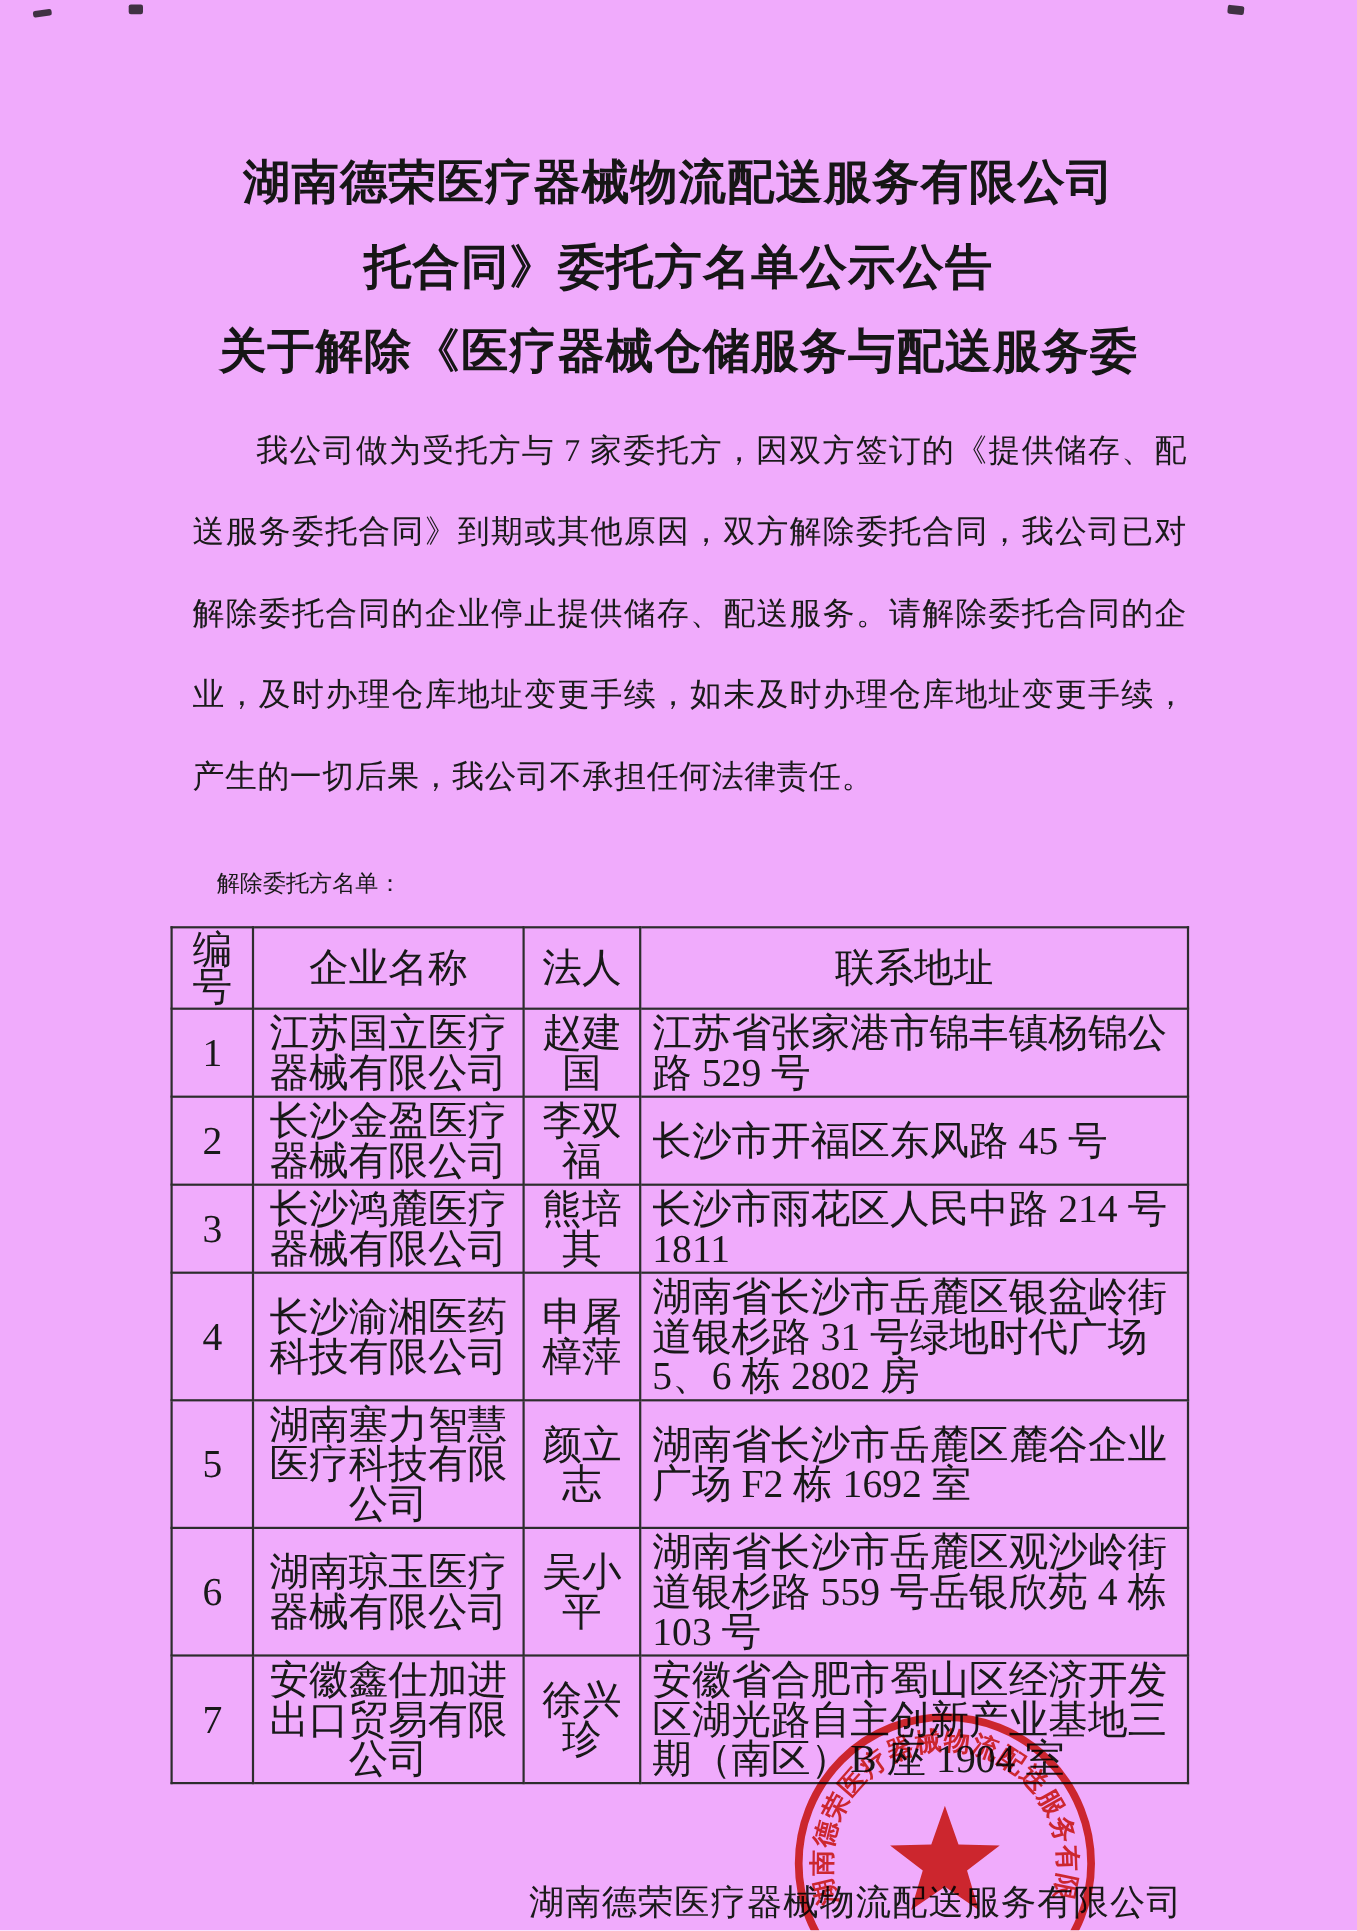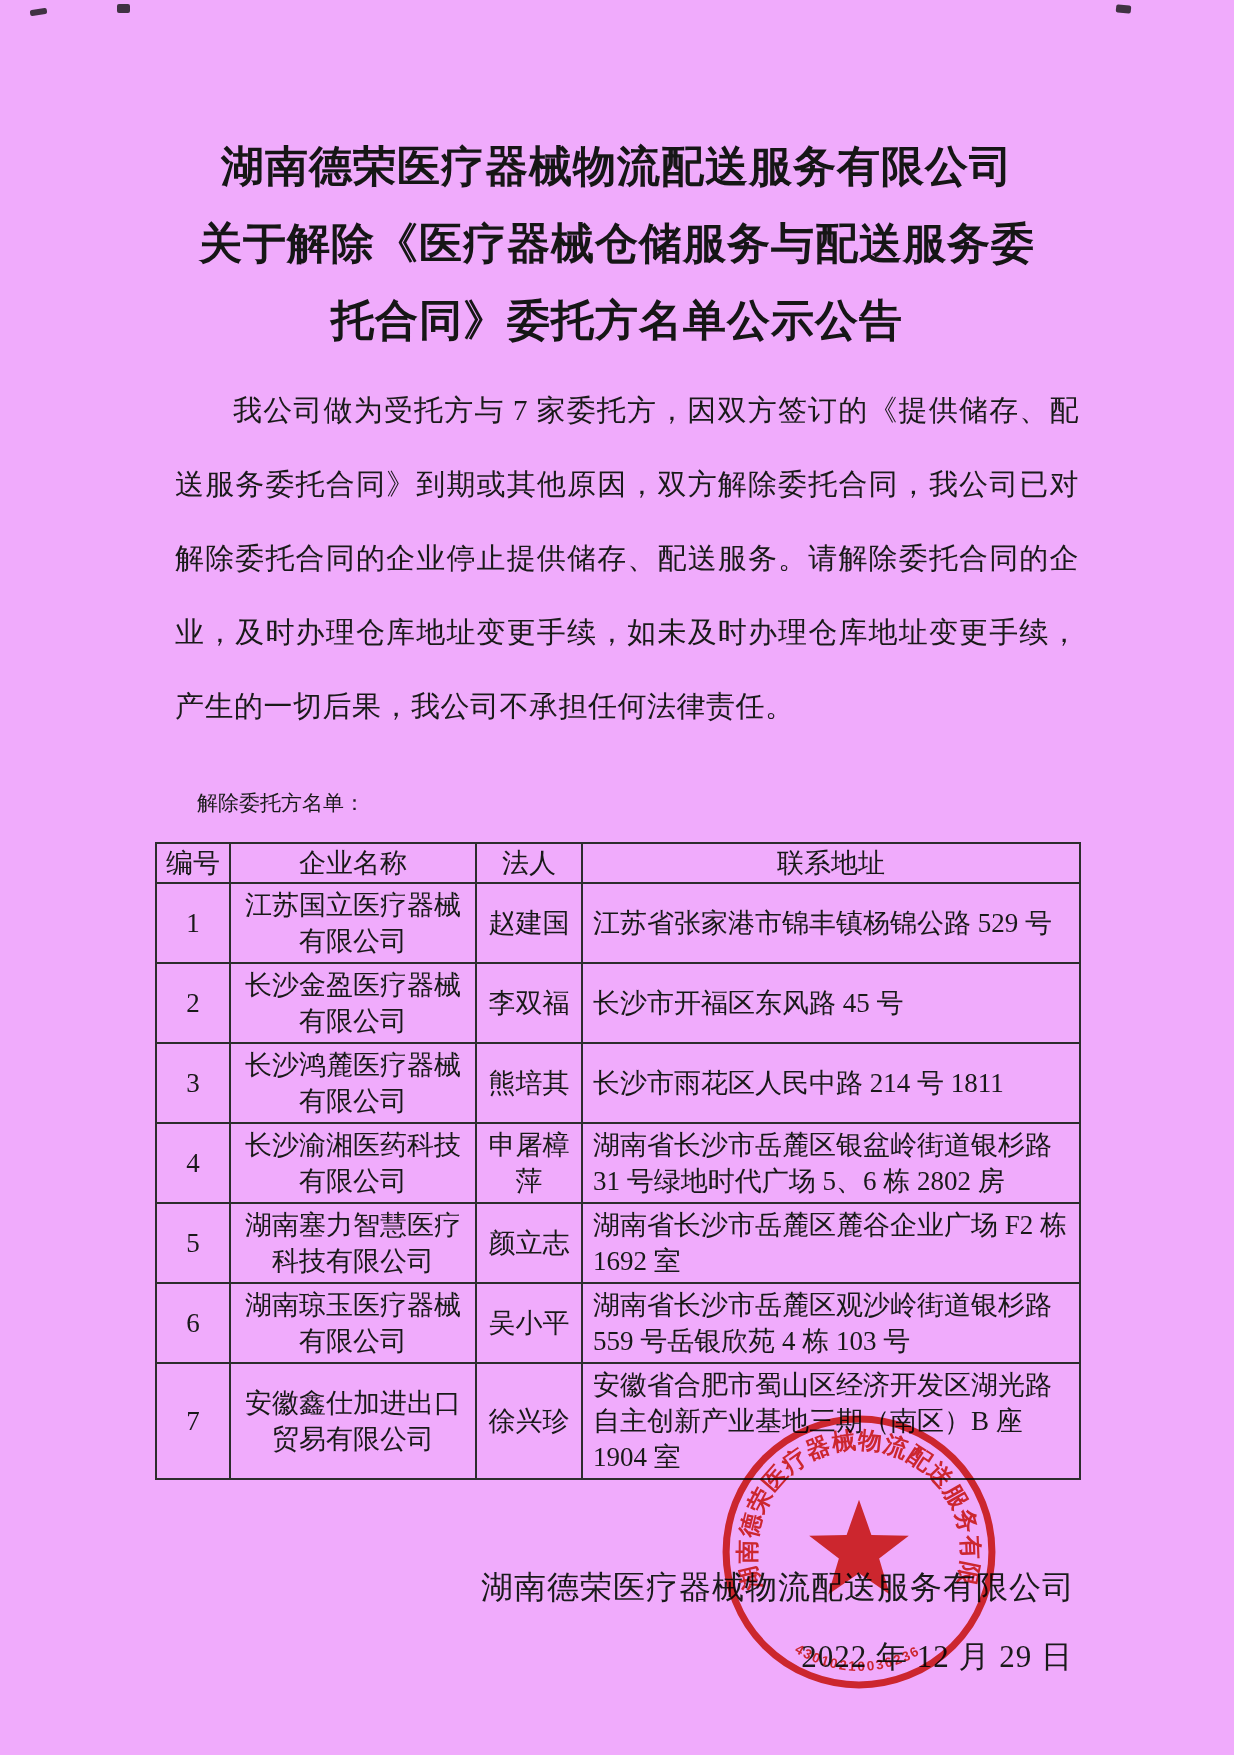--- a/index.html
+++ b/index.html
@@ -41,21 +41,21 @@
     font-size:21px;
     line-height:62px;
     text-indent:2em;
     color:#1a1a1a;
   }
   table.parties{
     margin-top:8px;
     width:924px;
     border-collapse:collapse;
     table-layout:fixed;
-    font-size:27px;
+    font-size:36px;
     color:#191919;
   }
   table.parties th, table.parties td{
     border:2px solid #2d2d2d;
     font-weight:normal;
     line-height:36px;
     padding:3px 4px;
     text-align:center;
     vertical-align:middle;
   }
@@ -123,22 +123,22 @@
 <div class="page">
 
   <span class="speck s1"></span>
   <span class="speck s2"></span>
   <span class="speck s3"></span>
 
   <div class="content">
 
     <div class="doc-title">
       <div>湖南德荣医疗器械物流配送服务有限公司</div>
+      <div>托合同》委托方名单公示公告</div>
       <div>关于解除《医疗器械仓储服务与配送服务委</div>
-      <div>托合同》委托方名单公示公告</div>
     </div>
 
     <p class="doc-body">我公司做为受托方与 7 家委托方，因双方签订的《提供储存、配送服务委托合同》到期或其他原因，双方解除委托合同，我公司已对解除委托合同的企业停止提供储存、配送服务。请解除委托合同的企业，及时办理仓库地址变更手续，如未及时办理仓库地址变更手续，产生的一切后果，我公司不承担任何法律责任。</p>
 
     <div class="list-label">解除委托方名单：</div>
 
     <table class="parties">
       <colgroup>
         <col class="c-no">
           <col class="c-company">

